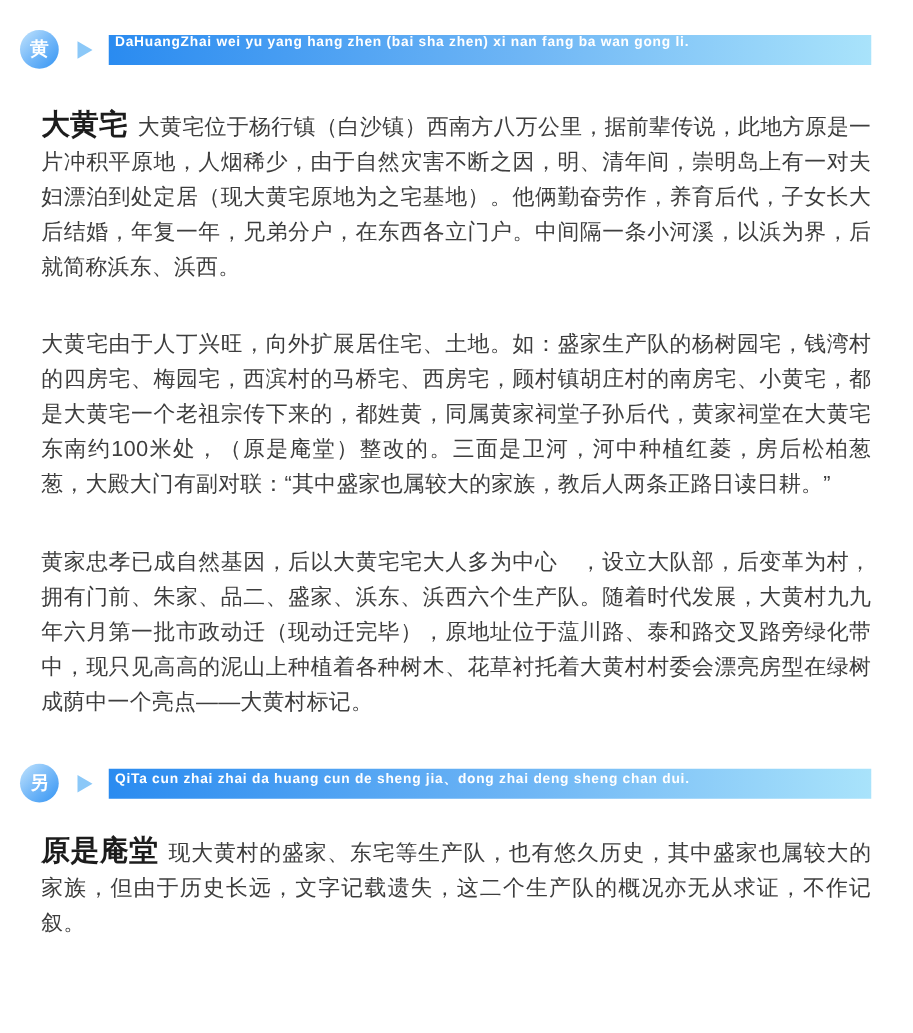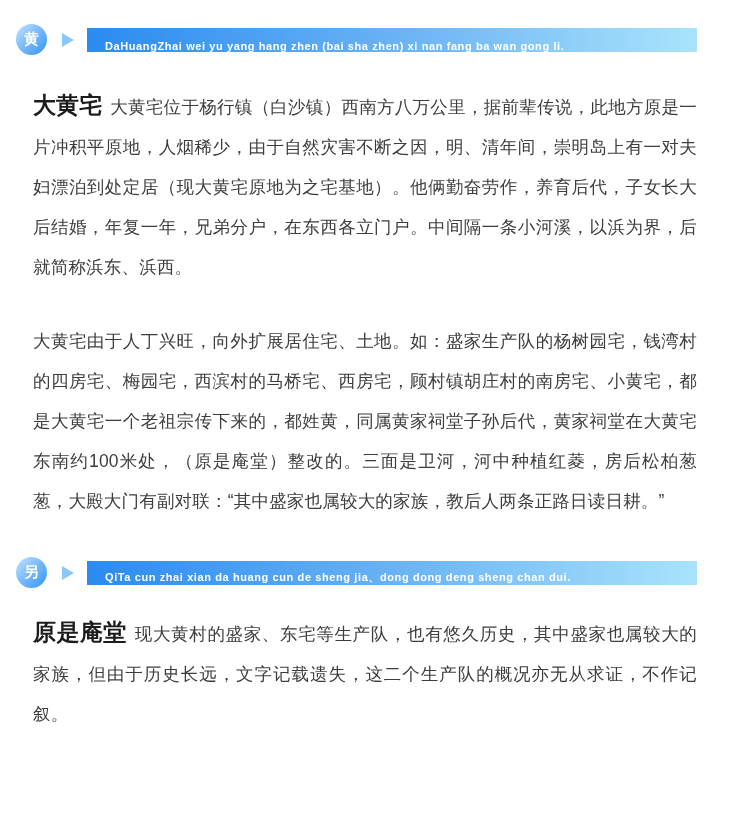--- a/index.html
+++ b/index.html
@@ -22,29 +22,29 @@
   .arrow {
     width:0; height:0; margin-left:15px; flex:0 0 auto;
     border-left:12px solid #8bc8f8;
     border-top:7px solid transparent;
     border-bottom:7px solid transparent;
   }
   .banner {
     flex:1; margin-left:13px; margin-right:33px; height:24px;
     background:linear-gradient(90deg,#2a8bf0 0%,#6fb6f5 55%,#a9e3fb 100%);
     color:#ffffff; font-size:11px; font-weight:bold; letter-spacing:0.6px;
-    display:flex; align-items:flex-end; padding-left:18px;
+    display:flex; align-items:flex-start; padding-left:5px;
     white-space:nowrap; overflow:hidden;
   }
   
   .content { padding:0 33px; }
   .content.first { margin-top:30px; }
   .content.second { margin-top:24px; }
   p.body {
-    font-size:17.5px; line-height:40px; margin:0 0 34px 0;
+    font-size:17.5px; line-height:28px; margin:0 0 34px 0;
     color:#3d3d3d; text-align:justify; letter-spacing:0.2px;
   }
   p.body:last-child { margin-bottom:0; }
   .runin { font-size:23px; font-weight:bold; color:#1c1c1c; margin-right:8px; letter-spacing:0; }
 </style>
 </head>
 <body>
 
 <div class="section-header first">
   <div class="badge">
@@ -52,27 +52,28 @@
   </div>
   <div class="arrow"></div>
   <div class="banner">
     <span>DaHuangZhai wei yu yang hang zhen (bai sha zhen) xi nan fang ba wan gong li.</span>
   </div>
 </div>
 
 <div class="content first">
   <p class="body"><span class="runin">大黄宅</span><span>大黄宅位于杨行镇（白沙镇）西南方八万公里，据前辈传说，此地方原是一片冲积平原地，人烟稀少，由于自然灾害不断之因，明、清年间，崇明岛上有一对夫妇漂泊到处定居（现大黄宅原地为之宅基地）。他俩勤奋劳作，养育后代，子女长大后结婚，年复一年，兄弟分户，在东西各立门户。中间隔一条小河溪，以浜为界，后就简称浜东、浜西。</span></p>
   <p class="body"><span>大黄宅由于人丁兴旺，向外扩展居住宅、土地。如：盛家生产队的杨树园宅，钱湾村的四房宅、梅园宅，西滨村的马桥宅、西房宅，顾村镇胡庄村的南房宅、小黄宅，都是大黄宅一个老祖宗传下来的，都姓黄，同属黄家祠堂子孙后代，黄家祠堂在大黄宅东南约100米处，（原是庵堂）整改的。三面是卫河，河中种植红菱，房后松柏葱葱，大殿大门有副对联：“其中盛家也属较大的家族，教后人两条正路日读日耕。”</span></p>
+  <p class="body"><span>黄家忠孝已成自然基因，后以大黄宅宅大人多为中心　，设立大队部，后变革为村，拥有门前、朱家、品二、盛家、浜东、浜西六个生产队。随着时代发展，大黄村九九年六月第一批市政动迁（现动迁完毕），原地址位于蕰川路、泰和路交叉路旁绿化带中，现只见高高的泥山上种植着各种树木、花草衬托着大黄村村委会漂亮房型在绿树成荫中一个亮点——大黄村标记。</span></p>
 </div>
 
 <div class="section-header second">
   <div class="badge">
     <span>另</span>
   </div>
   <div class="arrow"></div>
   <div class="banner">
-    <span>QiTa cun zhai xian da huang cun de sheng jia、dong dong deng sheng chan dui.</span>
+    <span>QiTa cun zhai zhai da huang cun de sheng jia、dong zhai deng sheng chan dui.</span>
   </div>
 </div>
 
 <div class="content second">
   <p class="body"><span class="runin">原是庵堂</span><span>现大黄村的盛家、东宅等生产队，也有悠久历史，其中盛家也属较大的家族，但由于历史长远，文字记载遗失，这二个生产队的概况亦无从求证，不作记叙。</span></p>
 </div>
 
 </body></html>

